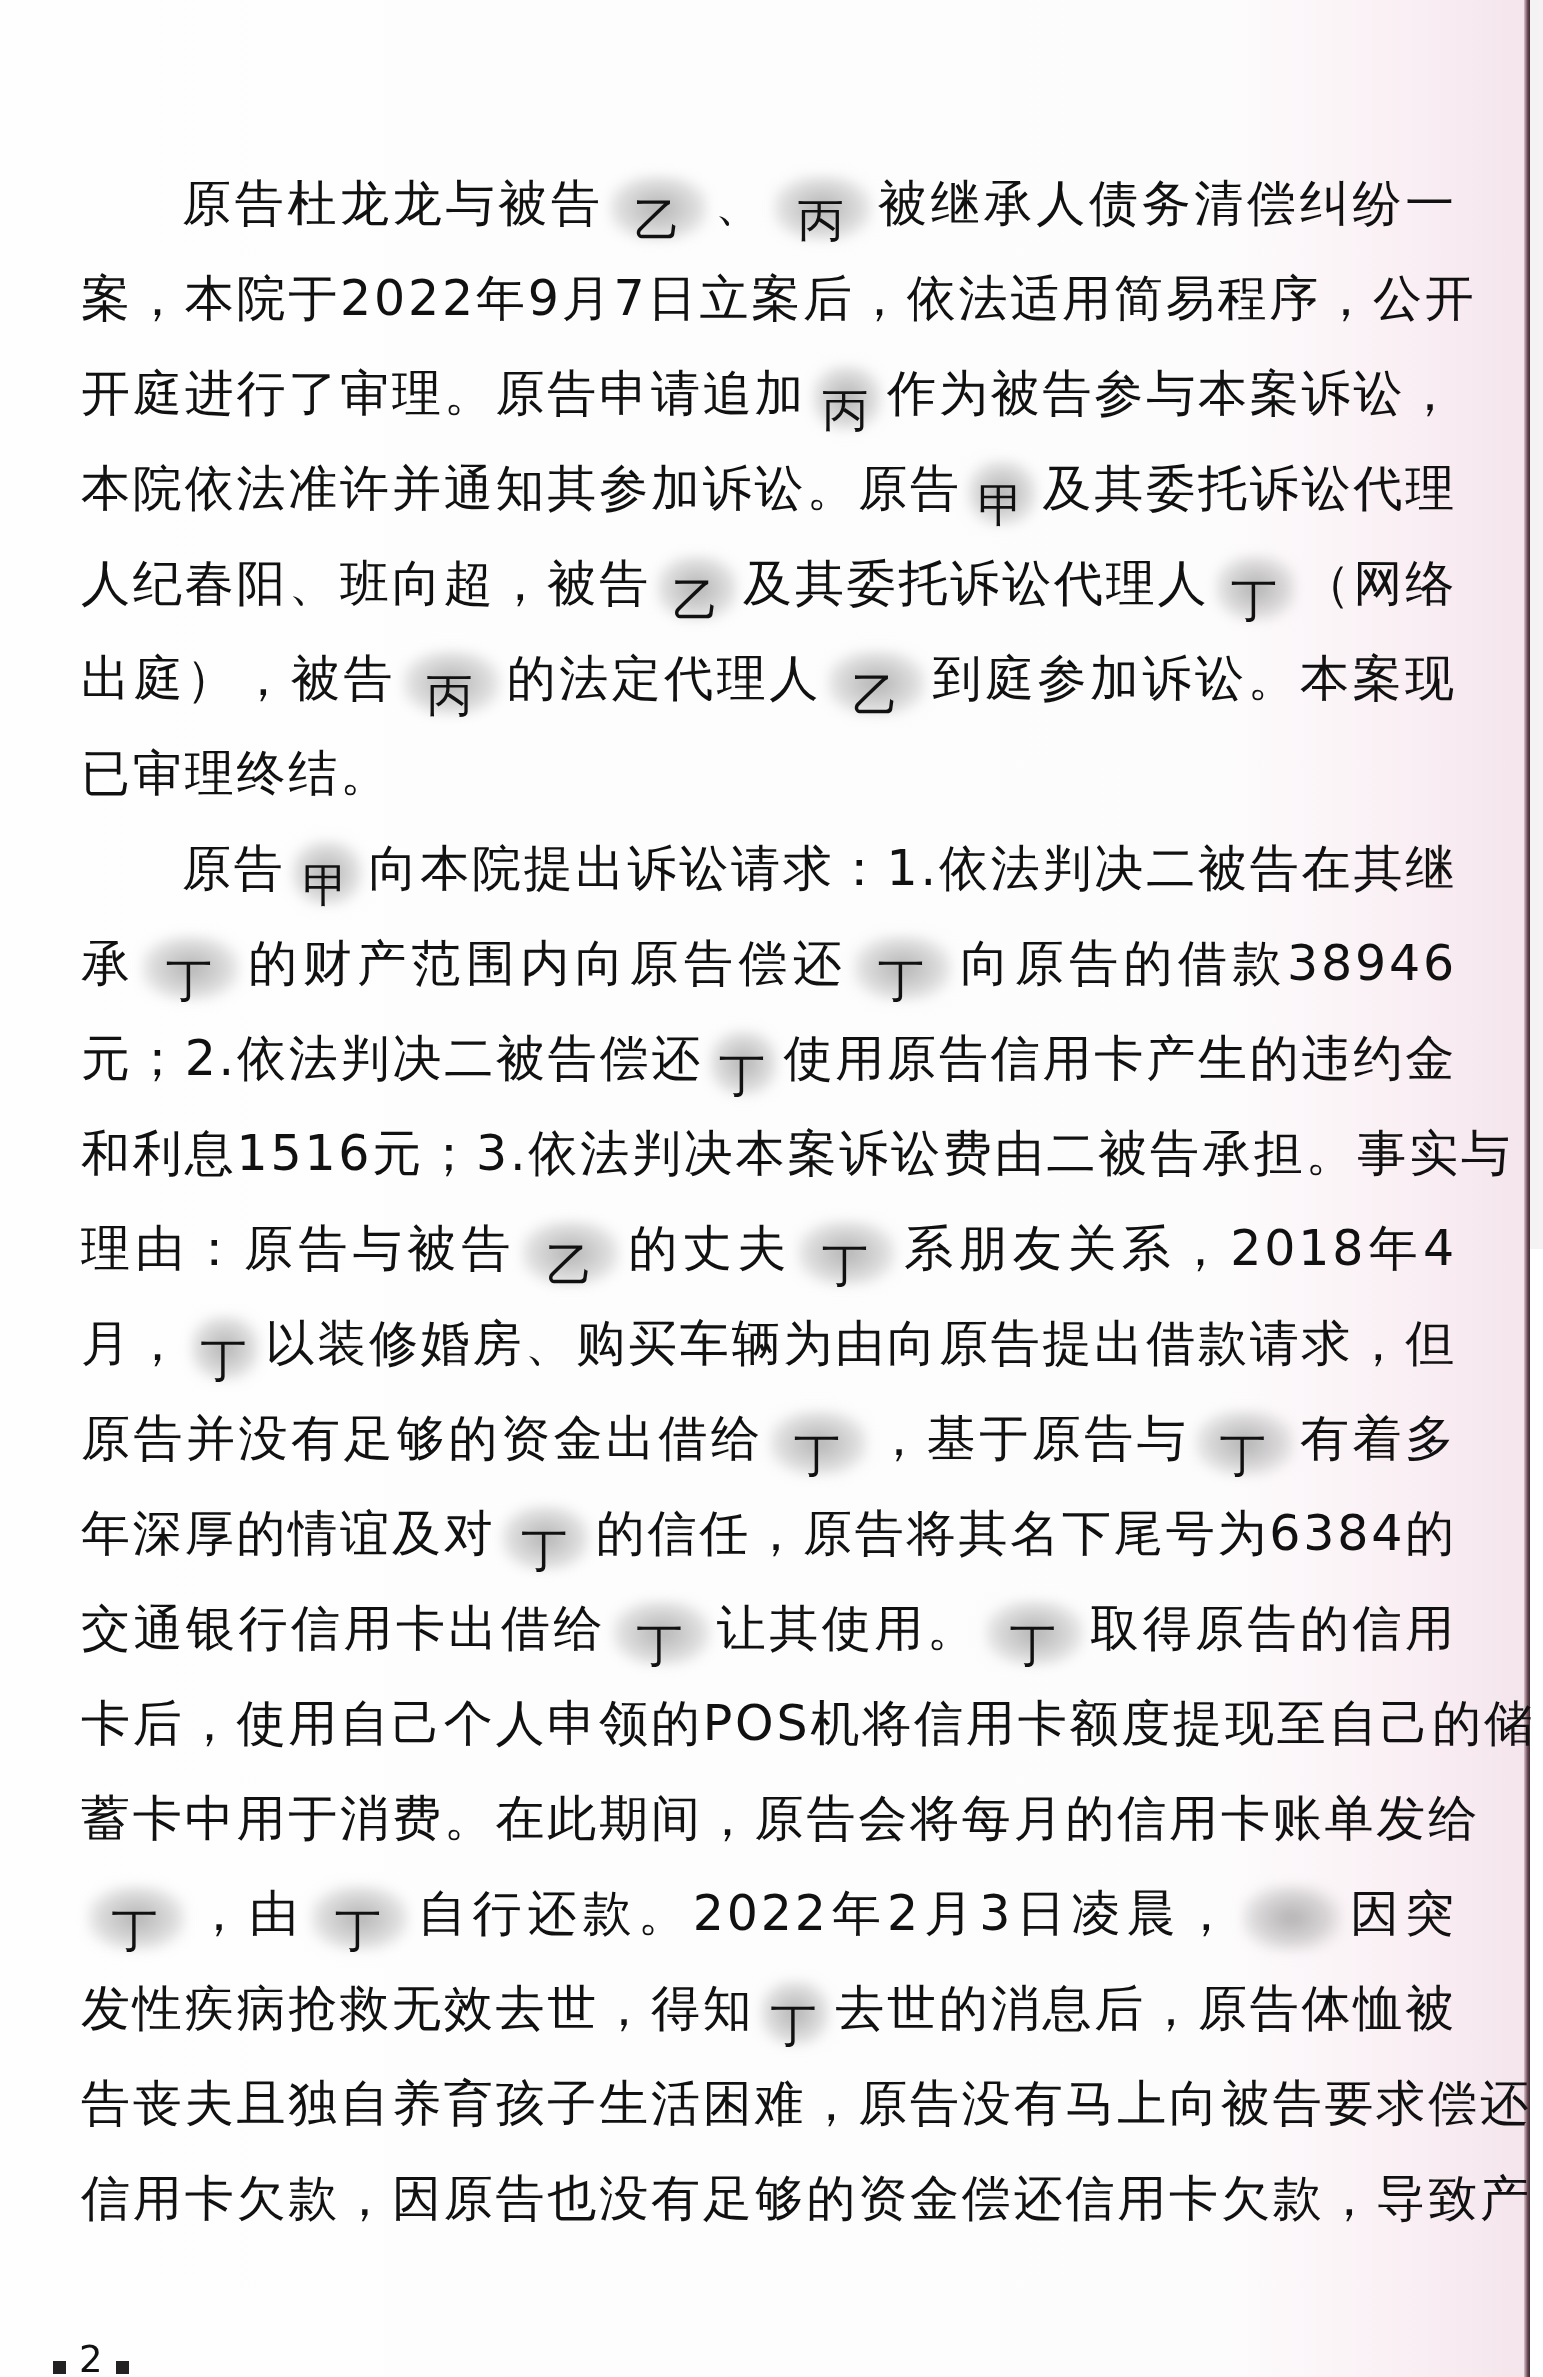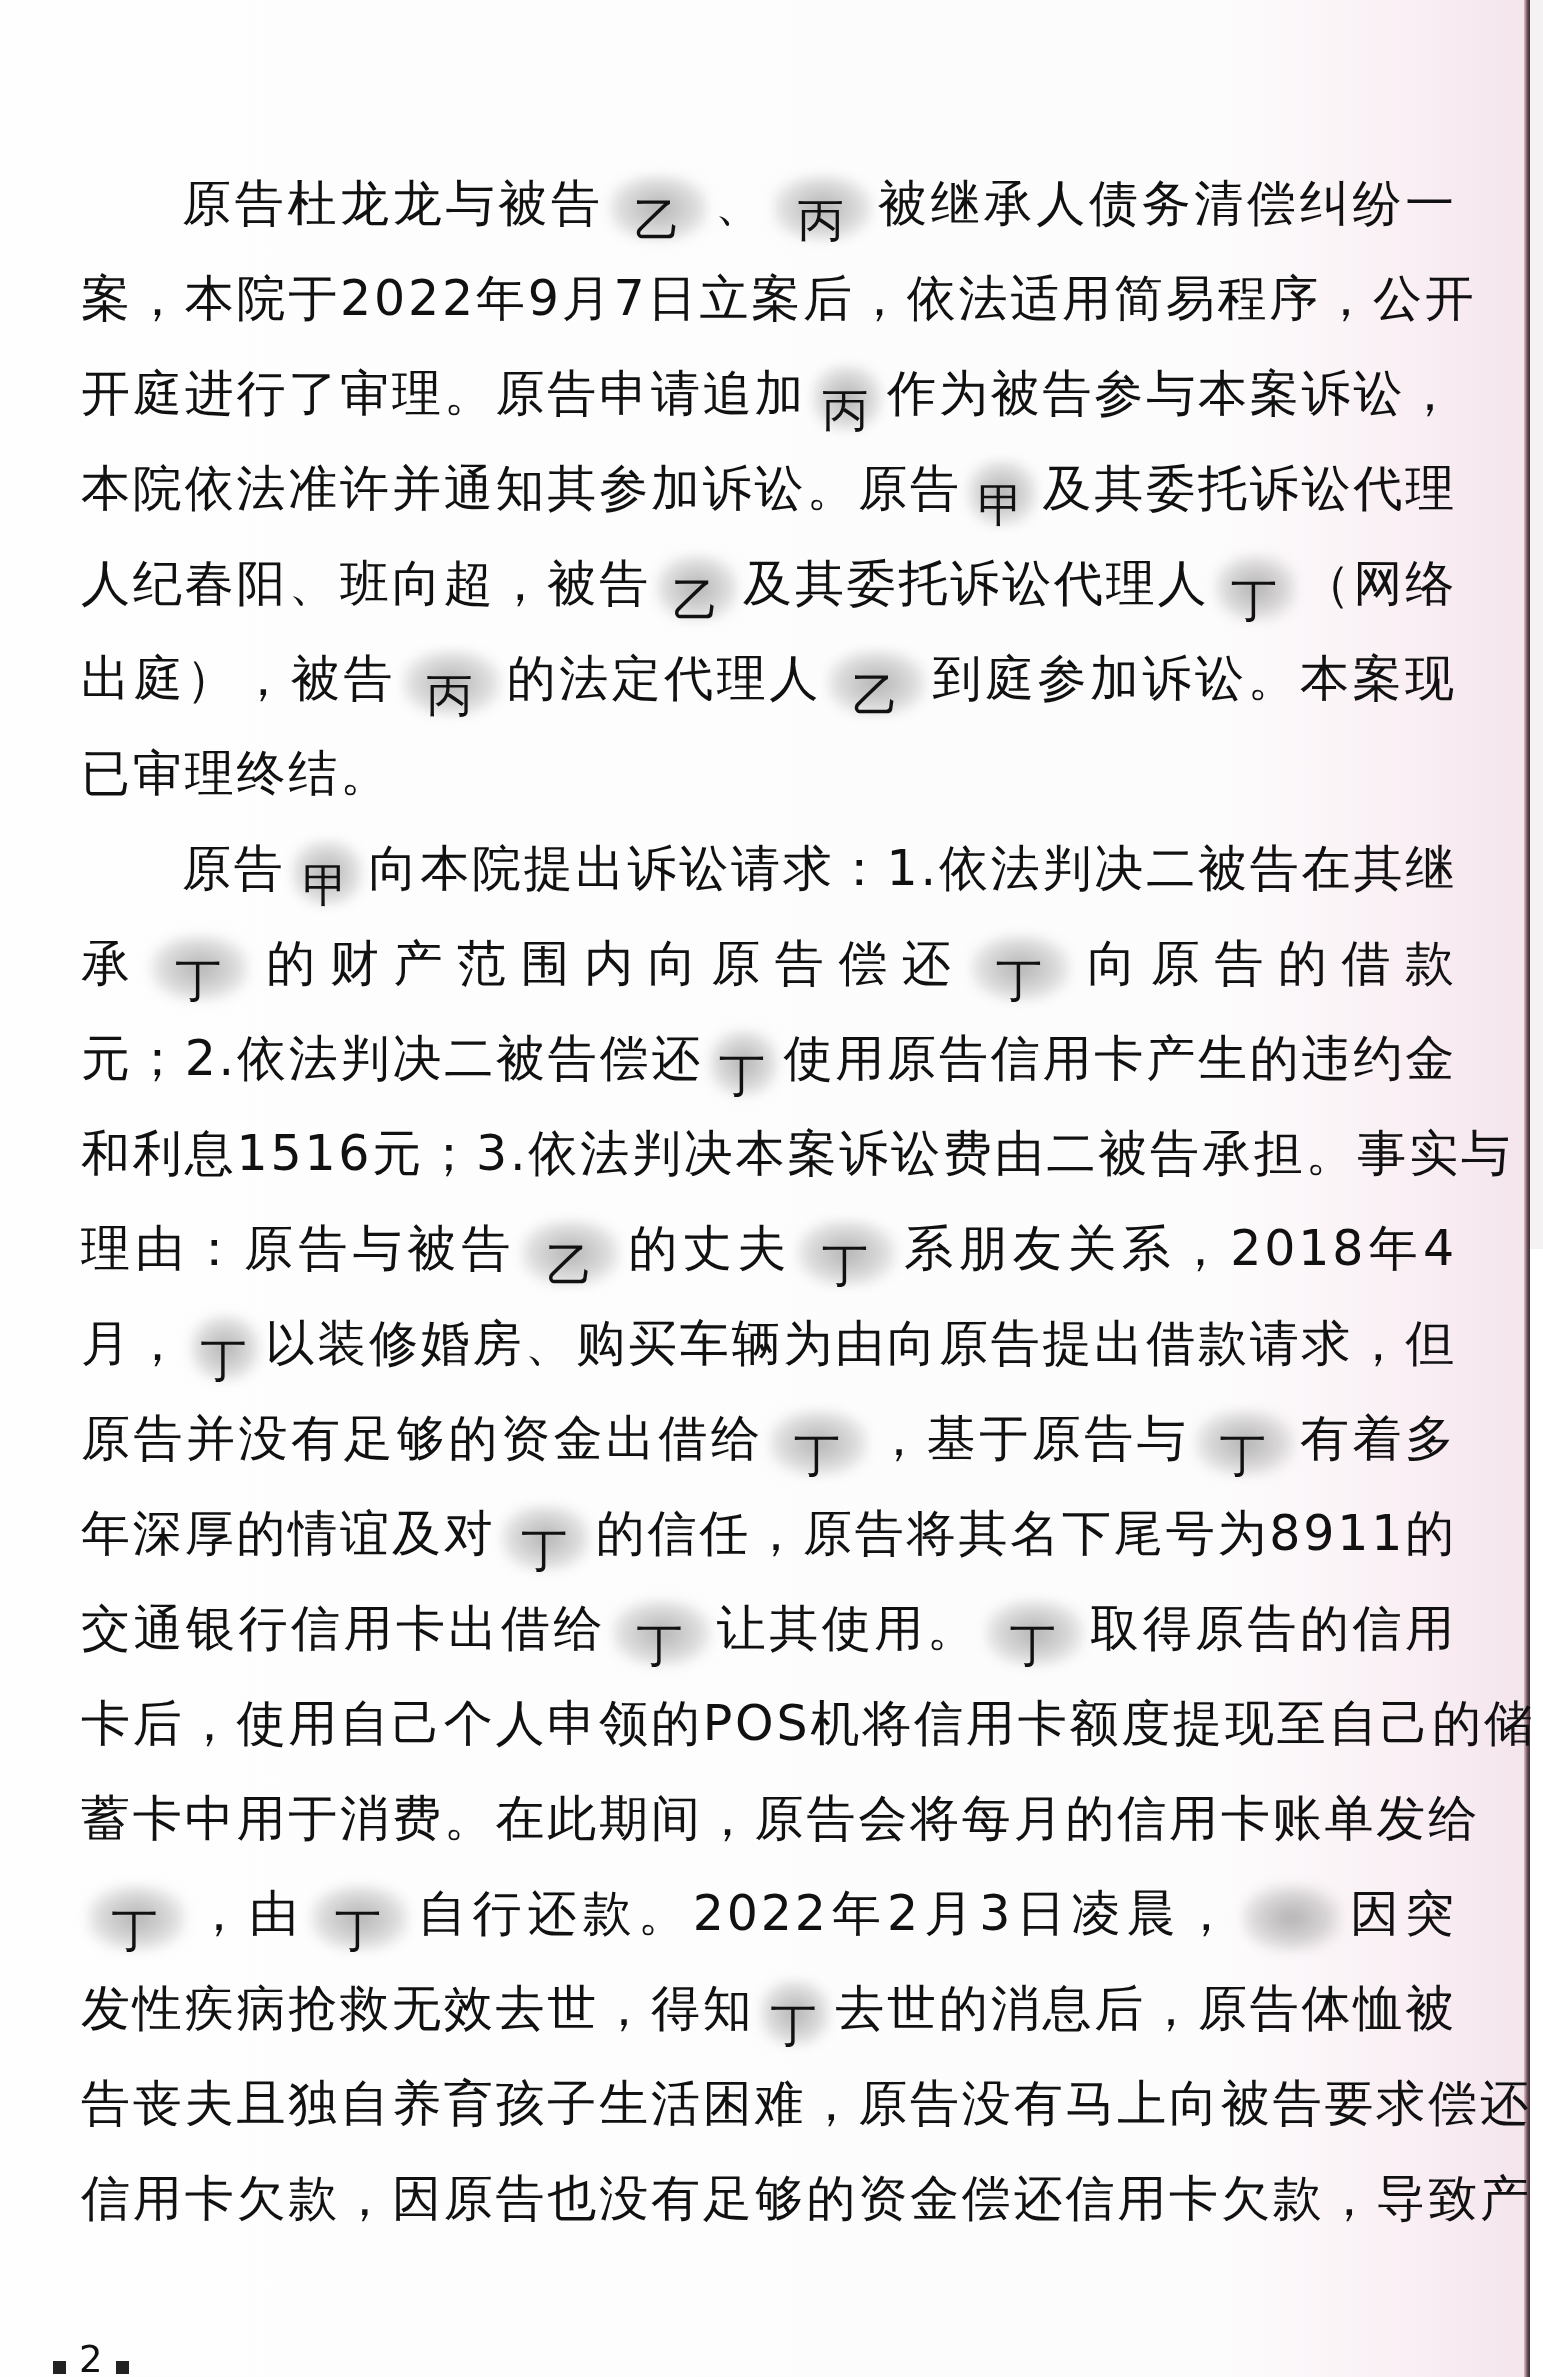--- a/index.html
+++ b/index.html
@@ -266,20 +266,21 @@
       <span>告</span>
       <span>偿</span>
       <span>还</span>
       <span class="redact"><span class="blur"></span><span class="ph">丁</span></span>
       <span>向</span>
       <span>原</span>
       <span>告</span>
       <span>的</span>
       <span>借</span>
       <span>款</span>
+      <span>38946</span>
     </div>
     <div class="line">
       <span>元</span>
       <span>；</span>
       <span>2.</span>
       <span>依</span>
       <span>法</span>
       <span>判</span>
       <span>决</span>
       <span>二</span>
@@ -424,21 +425,21 @@
       <span>，</span>
       <span>原</span>
       <span>告</span>
       <span>将</span>
       <span>其</span>
       <span>名</span>
       <span>下</span>
       <span>尾</span>
       <span>号</span>
       <span>为</span>
-      <span>8911</span>
+      <span>6384</span>
       <span>的</span>
     </div>
     <div class="line">
       <span>交</span>
       <span>通</span>
       <span>银</span>
       <span>行</span>
       <span>信</span>
       <span>用</span>
       <span>卡</span>

